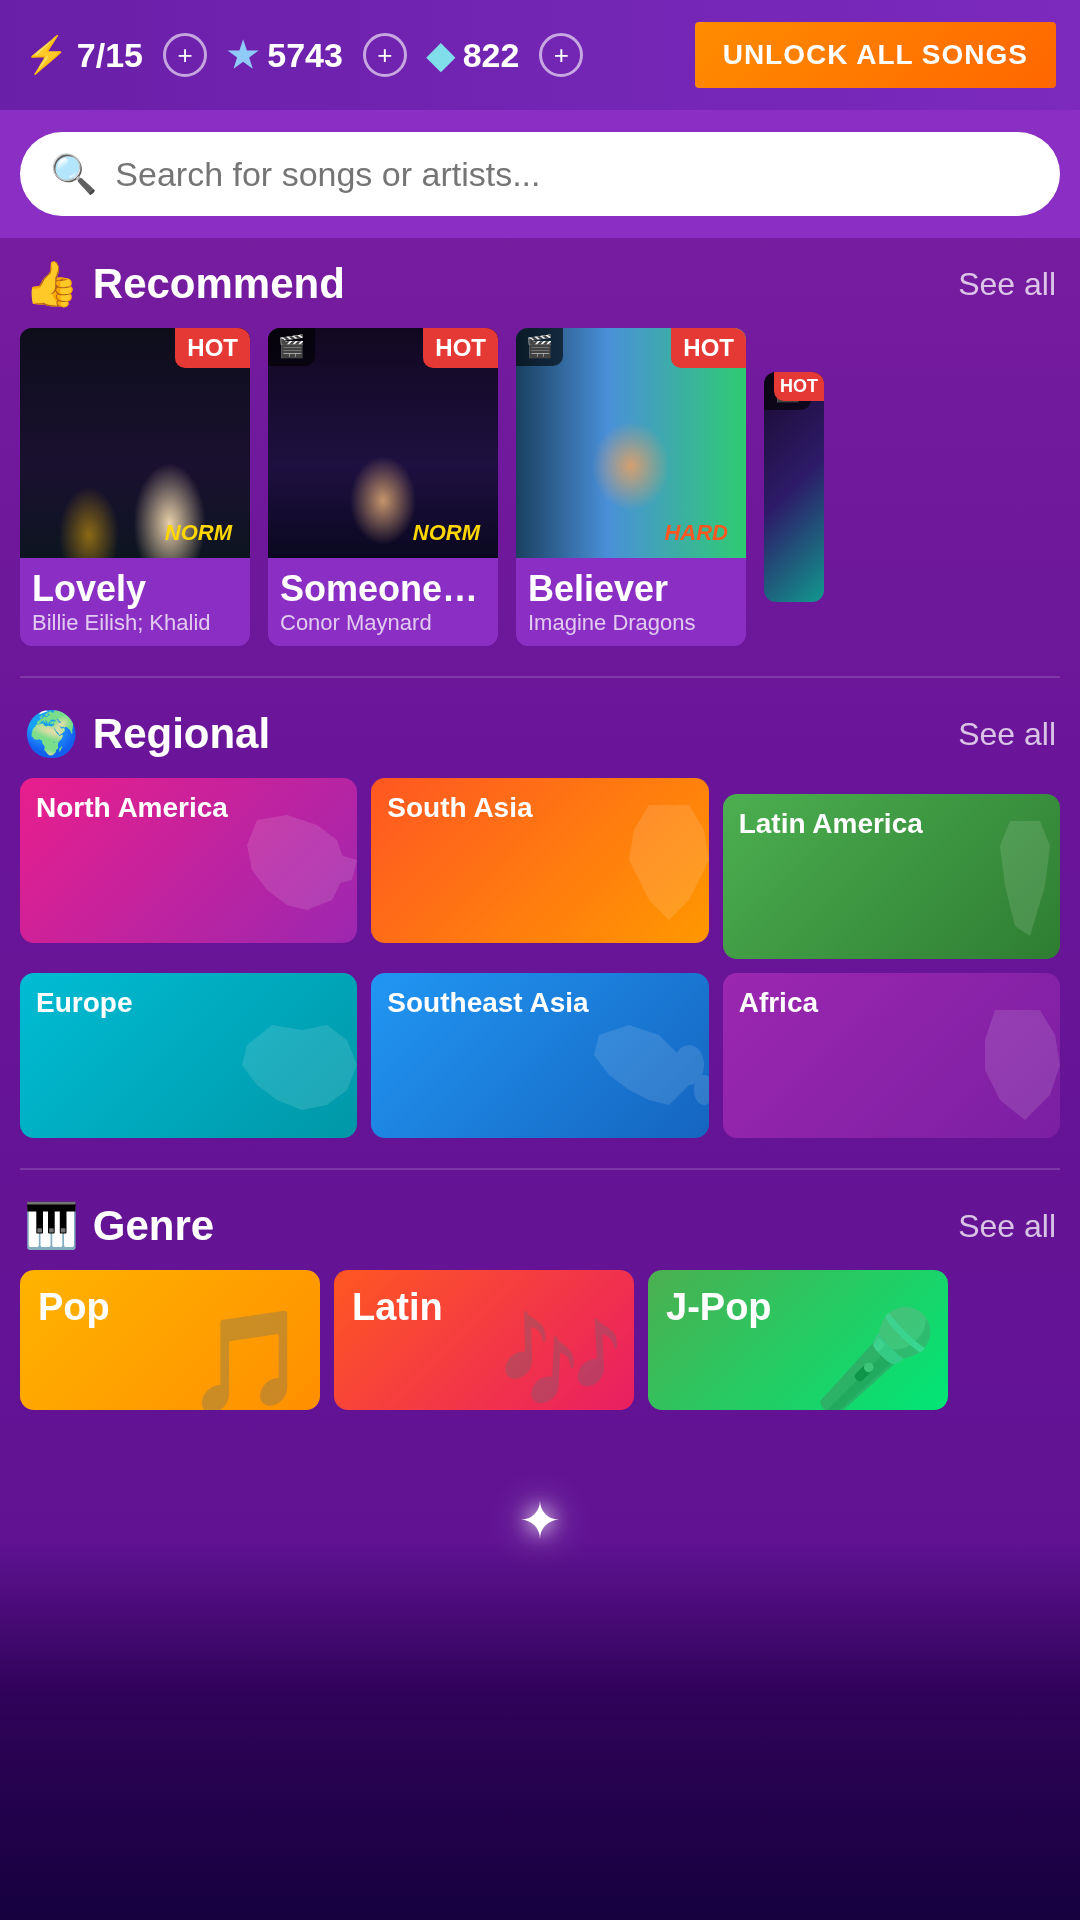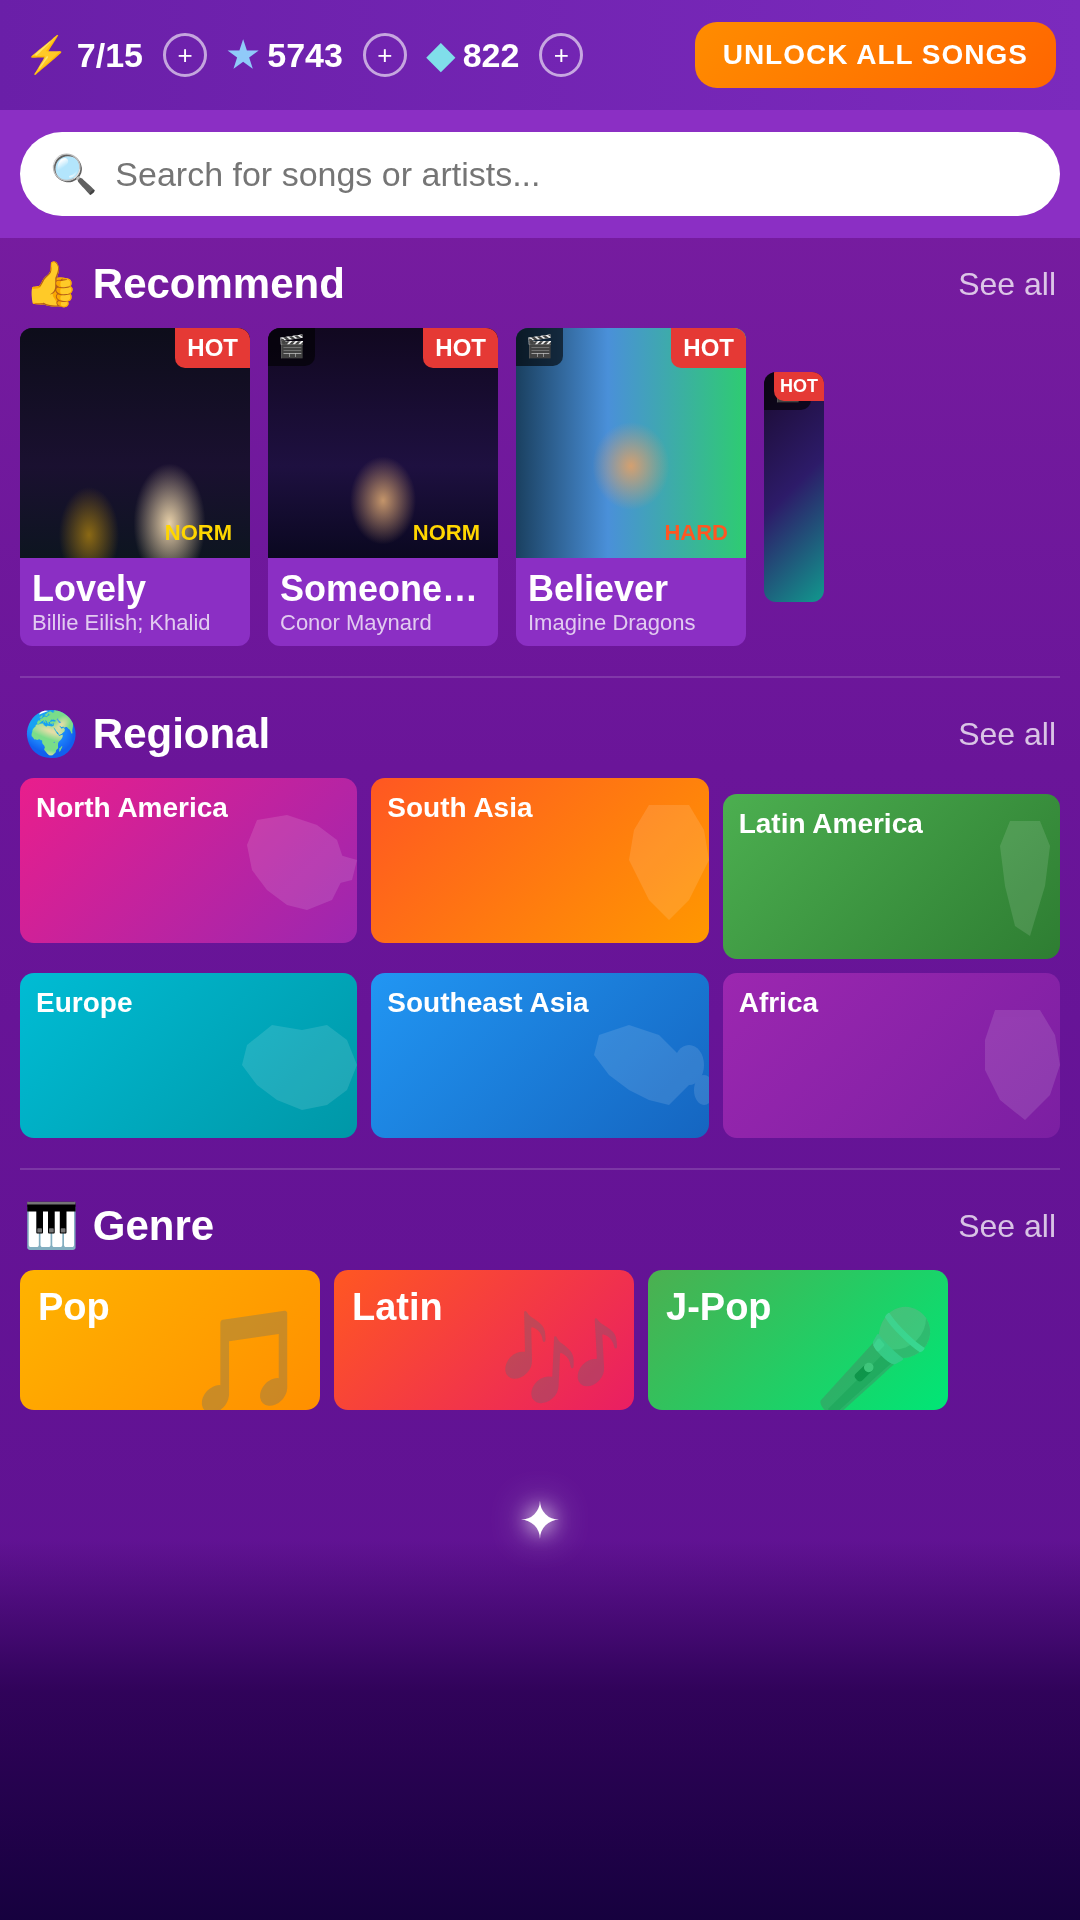--- a/index.html
+++ b/index.html
@@ -50,21 +50,21 @@
       color: white;
       font-size: 26px;
       display: flex;
       align-items: center;
       justify-content: center;
       cursor: pointer;
     }
     .unlock-btn {
       background: linear-gradient(135deg, #FF8C00, #FF6600);
       border: none;
-      border-radius: 22px;
+      border-radius: 4px;
       padding: 16px 28px;
       color: white;
       font-size: 28px;
       font-weight: 900;
       text-align: right;
       cursor: pointer;
       line-height: 1.2;
       text-transform: uppercase;
       letter-spacing: 1px;
     }
@@ -174,20 +174,21 @@
       border-radius: 0 0 10px 0;
     }
     .difficulty-badge {
       position: absolute;
       bottom: 8px;
       right: 8px;
       font-size: 22px;
       font-weight: 900;
       padding: 4px 10px;
       border-radius: 4px;
+      font-style: italic;
     }
     .diff-norm { color: #FFD600; }
     .diff-hard { color: #FF5722; }
     .song-info {
       background: #8B2FC4;
       padding: 10px 12px;
     }
     .song-title {
       color: white;
       font-size: 36px;

